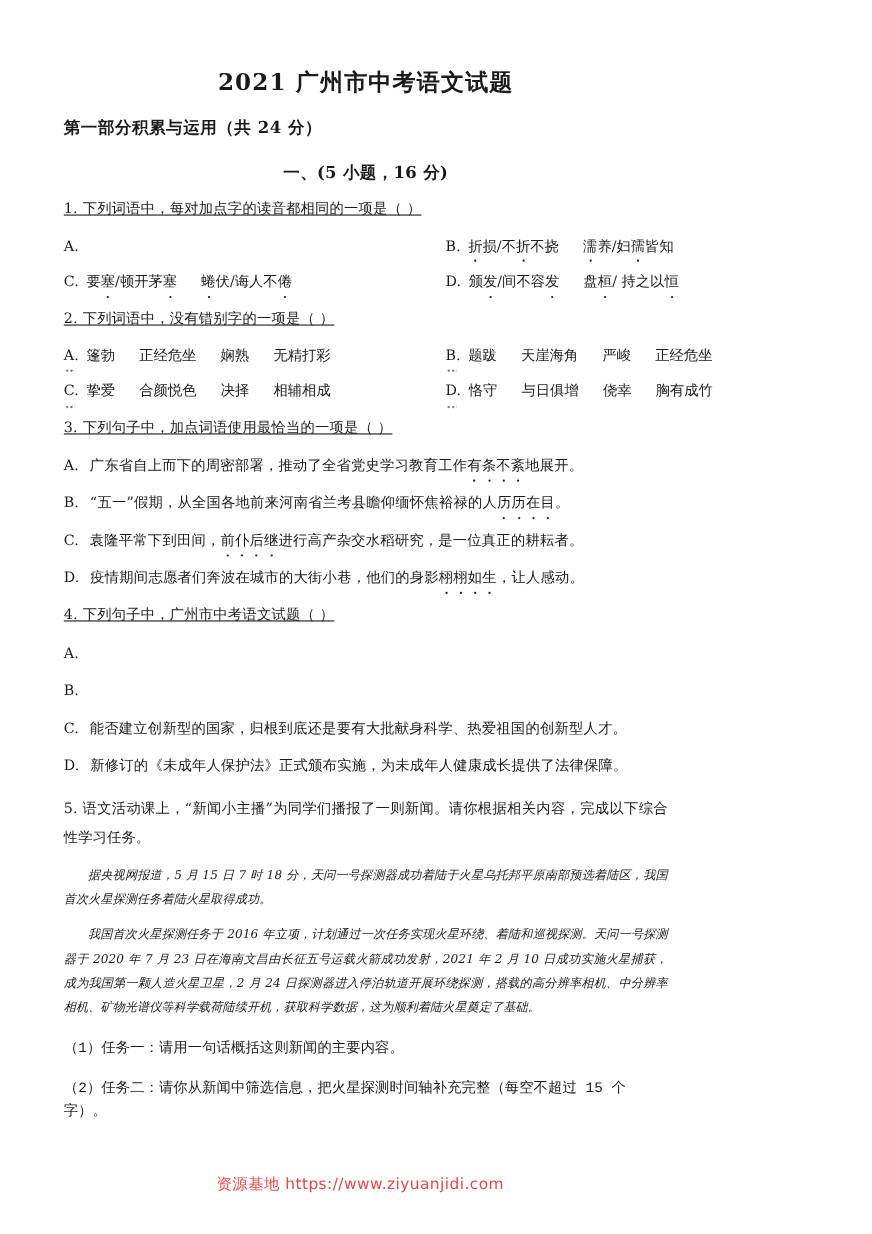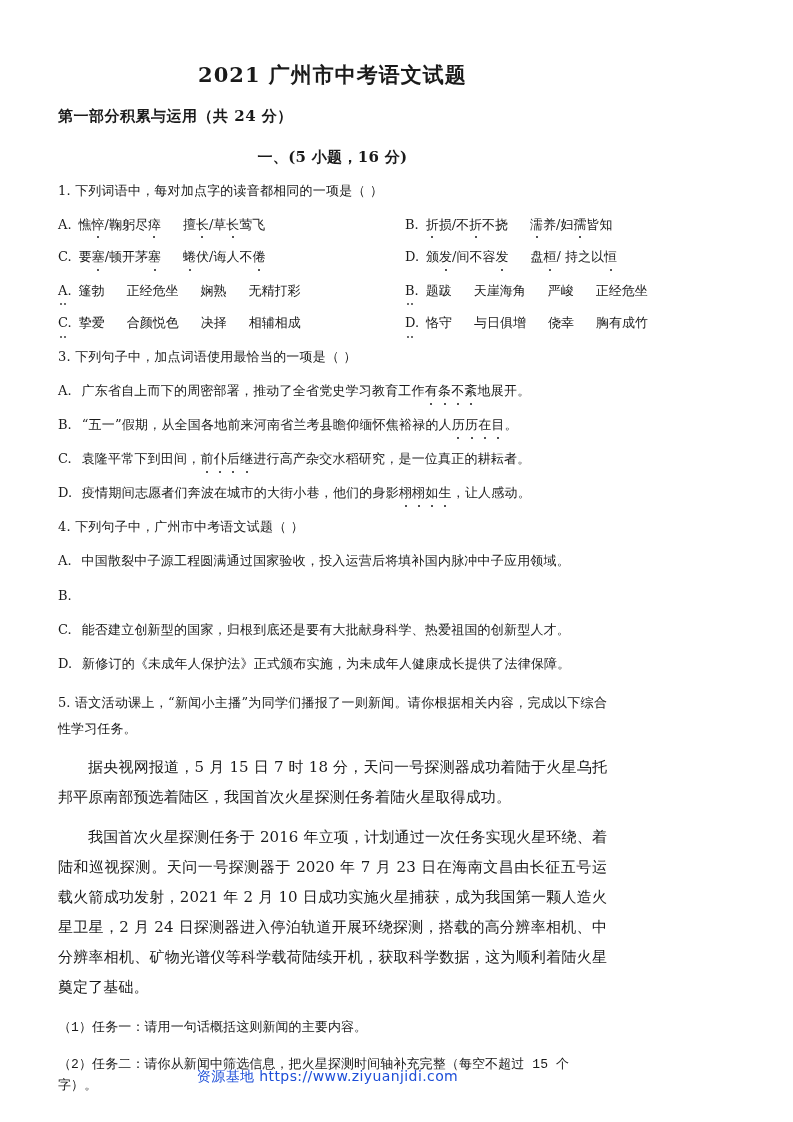--- a/index.html
+++ b/index.html
@@ -48,20 +48,21 @@
     text-align: center;
   }
 
   
   .q-block { margin-top: 14px; }
   .q-stem {
     font-size: 13px;
     line-height: 1.55;
     margin: 0 0 0 0;
     letter-spacing: 0.2px;
+    text-decoration: underline;
   }
   .opt-row {
     display: flex;
     margin-top: 13px;
     font-size: 13px;
     line-height: 1.5;
   }
   .opt-col {
     display: flex;
     align-items: baseline;
@@ -117,26 +118,27 @@
     width: 9px;
     height: 2px;
     background-image: radial-gradient(circle, #555 0.9px, transparent 1.1px);
     background-size: 4px 2px;
     background-repeat: repeat-x;
     opacity: 0.85;
   }
 
   
   .para {
-    font-size: 15px;
+    font-size: 11px;
     line-height: 2.0;
     text-align: justify;
     text-justify: inter-ideograph;
     margin: 10px 0 0 0;
     letter-spacing: 0.1px;
+    font-style: italic;
   }
   .para.indent { text-indent: 2em; }
   .q5-stem {
     font-size: 13px;
     line-height: 2.0;
     text-align: justify;
     text-justify: inter-ideograph;
     margin-top: 16px;
     letter-spacing: 0.1px;
   }
@@ -150,21 +152,21 @@
 
   
   .watermark {
     position: absolute;
     left: 0;
     right: 0;
     top: 1068px;
     text-align: center;
     font-family: "DejaVu Sans", "Liberation Sans", sans-serif;
     font-size: 14px;
-    color: #1d4ed8;
+    color: #ef4444;
     letter-spacing: 0.4px;
   }
 </style>
 </head>
 <body>
 
 <div class="page">
 
   <h1 class="doc-title">2021 广州市中考语文试题</h1>
   <h2 class="doc-subtitle">第一部分积累与运用（共 24 分）</h2>
@@ -172,24 +174,20 @@
 
   <div class="q-block">
     <div class="q-stem">
       <span>1.</span>
       <span>下列词语中，每对加点字的读音都相同的一项是（      ）</span>
     </div>
 
     <div class="opt-row">
       <div class="opt-col left">
         <span class="opt-letter">A.</span>
-        <span class="opt-terms">
-          <span class="term">憔<span class="dot">悴</span>/鞠躬尽<span class="dot">瘁</span></span>
-          <span class="term">擅<span class="dot">长</span>/草<span class="dot">长</span>莺飞</span>
-        </span>
       </div>
       <div class="opt-col right">
         <span class="opt-letter">B.</span>
         <span class="opt-terms">
           <span class="term"><span class="dot">折</span>损/不<span class="dot">折</span>不挠</span>
           <span class="term"><span class="dot">濡</span>养/妇<span class="dot">孺</span>皆知</span>
         </span>
       </div>
     </div>
 
@@ -205,20 +203,24 @@
         <span class="opt-letter">D.</span>
         <span class="opt-terms">
           <span class="term">颁<span class="dot">发</span>/间不容<span class="dot">发</span></span>
           <span class="term">盘<span class="dot">桓</span>/ 持之以<span class="dot">恒</span></span>
         </span>
       </div>
     </div>
   </div>
 
   <div class="q-block">
+    <div class="q-stem">
+      <span>2.</span>
+      <span>下列词语中，没有错别字的一项是（      ）</span>
+    </div>
 
     <div class="opt-row">
       <div class="opt-col left">
         <span class="opt-letter ldot">A.</span>
         <span class="opt-terms">
           <span class="term">篷勃</span>
           <span class="term">正经危坐</span>
           <span class="term">娴熟</span>
           <span class="term">无精打彩</span>
         </span>
@@ -281,21 +283,20 @@
   </div>
 
   <div class="q-block">
     <div class="q-stem">
       <span>4.</span>
       <span>下列句子中，广州市中考语文试题（      ）</span>
     </div>
 
     <div class="opt-line">
       <span class="opt-letter">A.</span>
-      <span class="opt-text">中国散裂中子源工程圆满通过国家验收，投入运营后将填补国内脉冲中子应用领域。</span>
     </div>
     <div class="opt-line">
       <span class="opt-letter">B.</span>
     </div>
     <div class="opt-line">
       <span class="opt-letter">C.</span>
       <span class="opt-text">能否建立创新型的国家，归根到底还是要有大批献身科学、热爱祖国的创新型人才。</span>
     </div>
     <div class="opt-line">
       <span class="opt-letter">D.</span>

